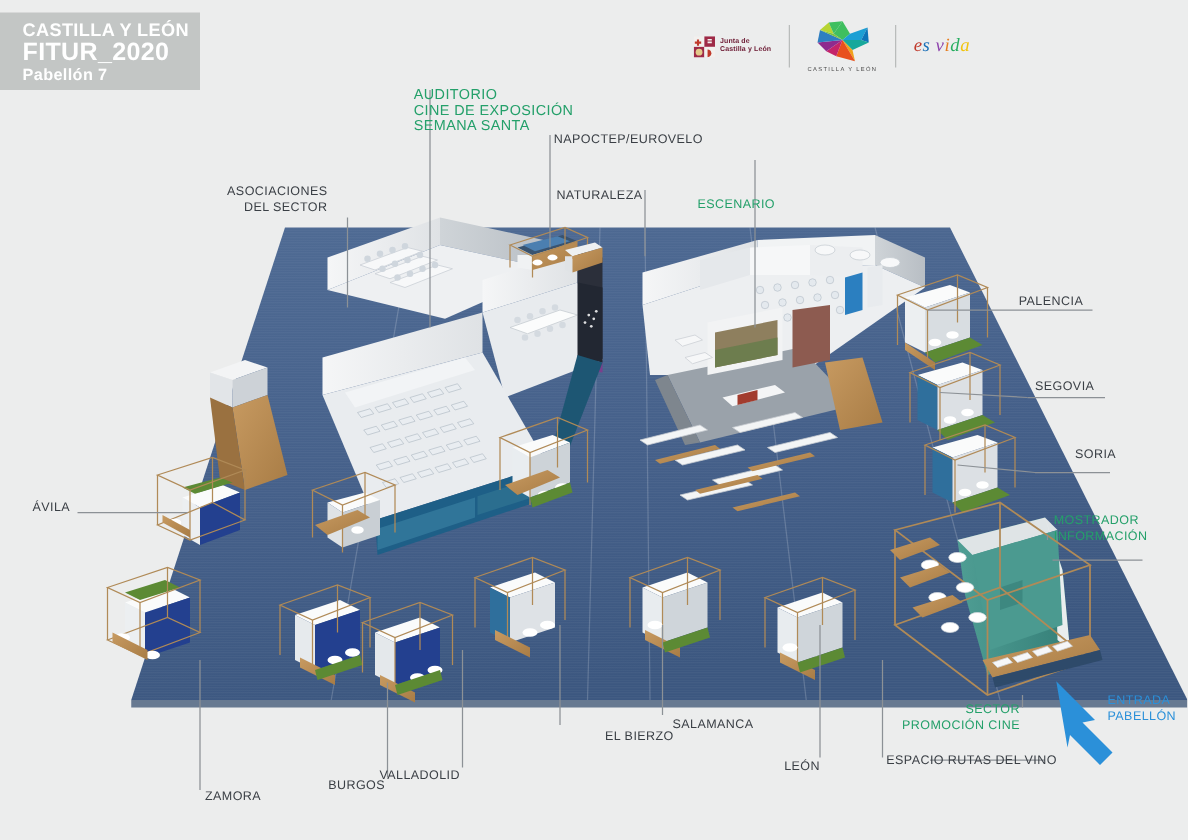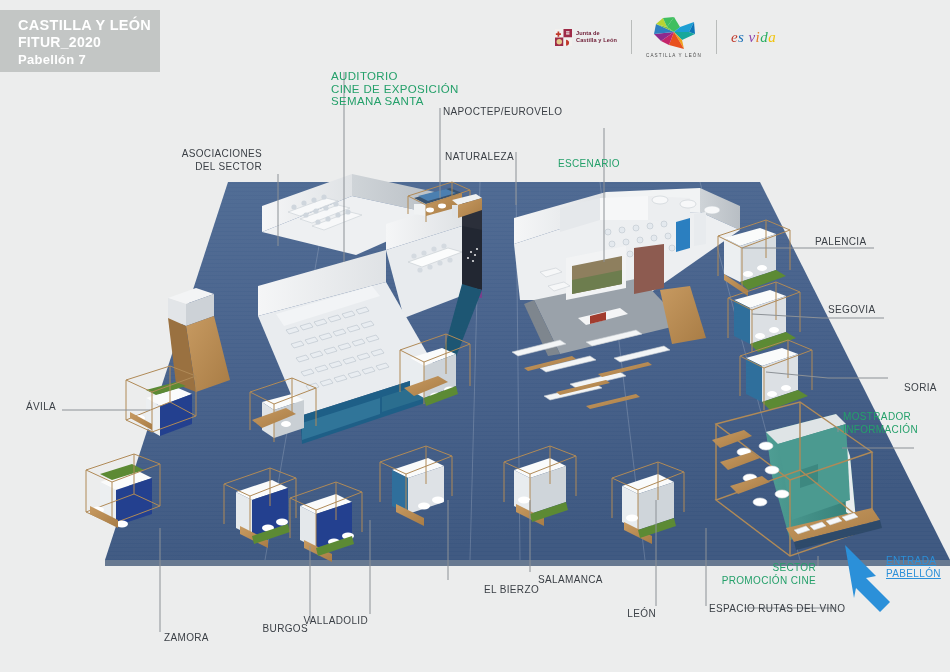--- a/index.html
+++ b/index.html
@@ -14,21 +14,21 @@
   
   .title-block {
     position: absolute; left: 0; top: 10px; width: 160px; height: 62px;
     background: #c3c6c5; padding: 7px 0 0 18px;
   }
   .title-block .t1, .title-block .t2, .title-block .t3 {
     color: #ffffff; font-weight: bold; letter-spacing: .3px;
     font-family: "Liberation Sans", sans-serif;
   }
   .title-block .t1 { font-size: 14.5px; line-height: 17px; }
-  .title-block .t2 { font-size: 14px; line-height: 17px; }
+  .title-block .t2 { font-size: 20px; line-height: 17px; }
   .title-block .t3 { font-size: 13px; line-height: 17px; }
 
   
   .logos { position: absolute; left: 555px; top: 14px; width: 230px; height: 46px;
            display: flex; align-items: center; }
   .logo-sep { width: 1px; height: 34px; background: #b9bcbb; margin: 0 14px; }
 
   .jcyl { display: flex; align-items: center; gap: 4px; }
   .jcyl-shield { width: 17px; height: 17px; display: block; }
   .jcyl-txt { font-size: 5.6px; font-weight: bold; color: #6c1a33; line-height: 6.6px;
@@ -45,21 +45,21 @@
   
   #plan { position: absolute; left: 0; top: 0; width: 950px; height: 672px; }
 
   
   .lbl {
     position: absolute; font-size: 10px; letter-spacing: .35px;
     color: #3a3f45; line-height: 12.5px; white-space: nowrap;
     font-family: "Liberation Sans", sans-serif;
   }
   .lbl.green { color: #24a06a; }
-  .lbl.blue  { color: #2b90d9; text-decoration: underline; }
+  .lbl.blue  { color: #2b90d9; }
   .lbl.big   { font-size: 11.5px; }
   .lbl.r { text-align: right; }
 </style>
 </head>
 <body>
 
 <div id="stage">
 
   <div class="title-block">
     <div class="t1">CASTILLA Y LEÓN</div>
@@ -710,21 +710,21 @@
   </div>
 
   <div class="lbl" style="left:815px; top:236px;">
     <div>PALENCIA</div>
   </div>
 
   <div class="lbl" style="left:828px; top:304px;">
     <div>SEGOVIA</div>
   </div>
 
-  <div class="lbl" style="left:860px; top:382px;margin-left:44px;">
+  <div class="lbl" style="left:860px; top:358px;">
     <div>SORIA</div>
   </div>
 
   <div class="lbl green" style="left:843px; top:411px;">
     <div>MOSTRADOR</div>
     <div>INFORMACIÓN</div>
   </div>
 
   <div class="lbl blue" style="left:886px; top:555px;">
     <div>ENTRADA</div>

